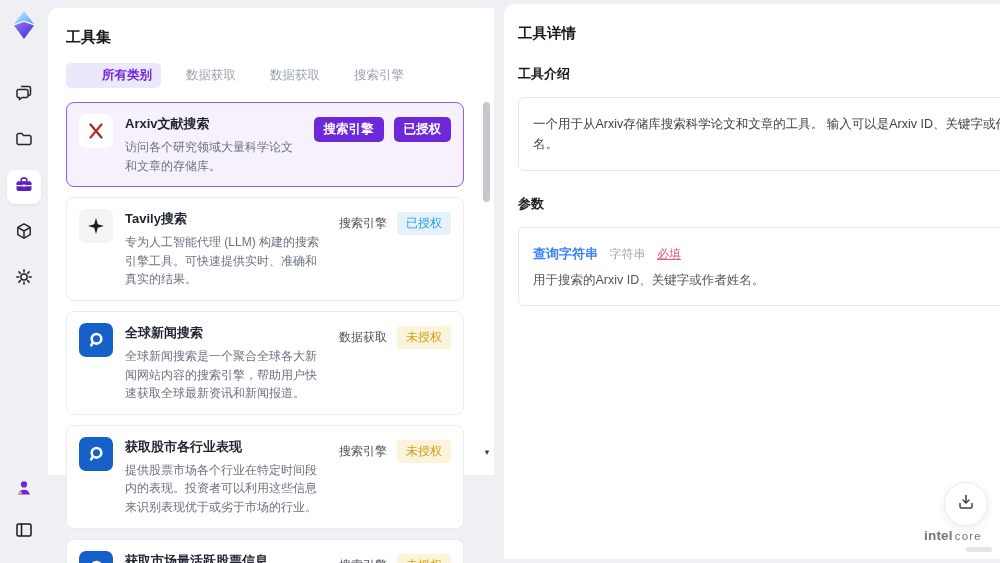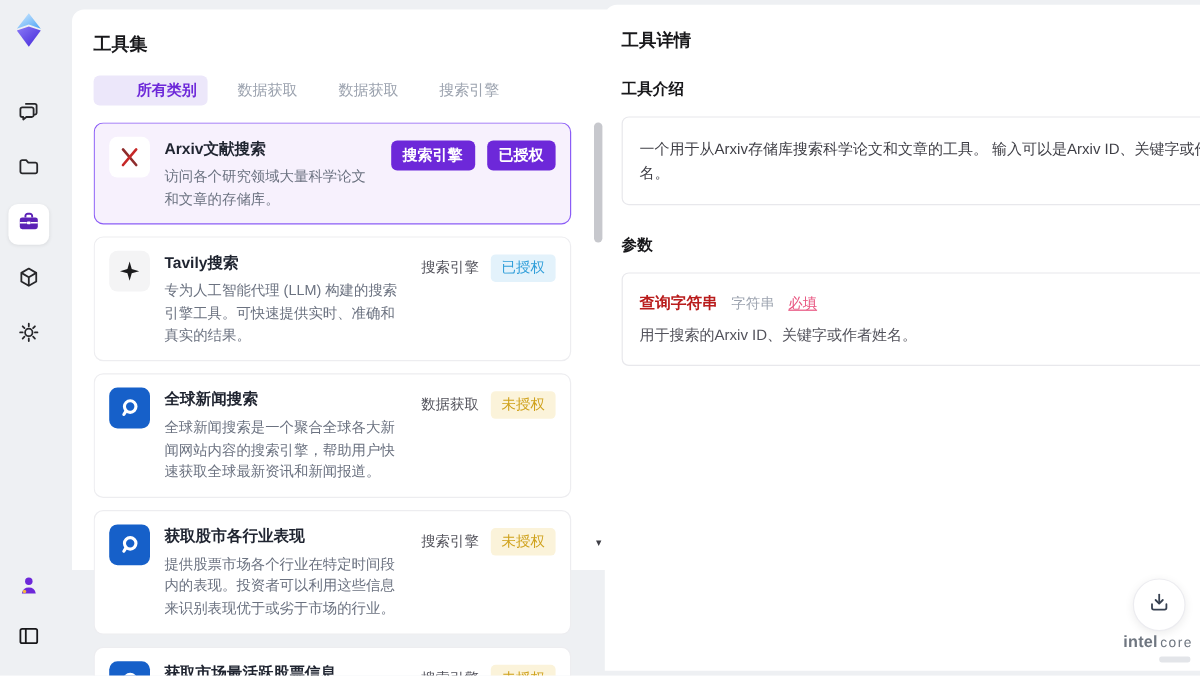--- a/index.html
+++ b/index.html
@@ -10,21 +10,21 @@
     color:#18181b;
   }
   
   .rail{position:absolute;left:0;top:0;width:48px;height:563px;display:flex;flex-direction:column;align-items:center;}
   .rail-logo{margin-top:10px;width:26px;height:30px;}
   .rail-nav{margin-top:38px;display:flex;flex-direction:column;align-items:center;gap:12px;}
   .rail-item{width:34px;height:34px;border-radius:8px;display:flex;align-items:center;justify-content:center;cursor:pointer;}
   .rail-item.active{background:#ffffff;box-shadow:0 1px 3px rgba(0,0,0,.07);}
   .rail-bottom{margin-top:auto;margin-bottom:14px;display:flex;flex-direction:column;align-items:center;gap:8px;}
   
-  .panel-left{position:absolute;left:60px;top:8px;width:446px;height:467px;background:#fff;border-radius:10px 0 0 0;box-sizing:border-box;padding:14px 16px 0 18px;}
+  .panel-left{position:absolute;left:48px;top:8px;width:446px;height:467px;background:#fff;border-radius:10px 0 0 0;box-sizing:border-box;padding:14px 16px 0 18px;}
   .panel-right{position:absolute;left:504px;top:4px;width:586px;height:555px;background:#fff;border-radius:10px 10px 0 0;box-sizing:border-box;padding:14px 18px 0 14px;}
   .page-title{font-size:15px;font-weight:bold;margin:6px 0 16px;}
   
   .tabs{display:flex;align-items:center;gap:16px;margin-bottom:14px;}
   .tab{font-size:12.5px;color:#9ca3af;padding:4px 9px;border-radius:5px;cursor:pointer;white-space:nowrap;}
   .tab.active{background:#ece7fa;color:#6d28d9;font-weight:bold;padding-left:36px;}
   
   .tool-list{height:477px;overflow:hidden;position:relative;padding-right:14px;}
   .tool-item{display:flex;gap:12px;padding:11px 12px;border:1px solid #ededf0;border-radius:8px;margin-bottom:10px;background:#fff;box-sizing:border-box;justify-content:space-between;}
   .tool-item.selected{background:#f7f1fd;border:1.5px solid #8b5cf6;}
@@ -44,27 +44,27 @@
   
   .list-scrollbar{position:absolute;right:3px;top:88px;width:8px;height:460px;}
   .list-scrollbar .thumb{position:absolute;top:6px;left:0;width:7px;height:100px;border-radius:4px;background:#c7c8cd;}
   .scroll-down{position:absolute;right:2px;bottom:18px;width:10px;height:10px;font-size:9px;color:#3f3f46;line-height:10px;text-align:center;cursor:pointer;}
   
   .detail-title{font-size:14.5px;font-weight:bold;margin:6px 0 22px;}
   .section-title{font-size:13px;font-weight:bold;margin:0 0 14px;}
   .card{border:1px solid #e8e8ec;border-radius:6px;background:#fff;padding:16px 14px;margin-bottom:24px;}
   .intro-text{font-size:12.5px;color:#3f3f46;line-height:1.6;}
   .param-line{margin-bottom:9px;}
-  .param-name{font-weight:bold;font-size:13px;color:#b91c1c;}
+  .param-name{font-weight:bold;font-size:13px;color:#3b82f6;}
   .param-type{color:#9ca3af;font-size:12px;margin-left:7px;}
   .param-required{color:#e8537f;font-size:12px;margin-left:7px;text-decoration:underline;}
   .param-desc{font-size:12.5px;color:#52525b;}
   
   .fab{position:absolute;left:944px;top:482px;width:42px;height:42px;border-radius:50%;background:#fff;border:1px solid #ececf0;box-shadow:0 2px 8px rgba(0,0,0,.08);display:flex;align-items:center;justify-content:center;cursor:pointer;}
-  .brand{position:absolute;left:924px;top:526px;width:70px;text-align:right;color:#6f7680;}
+  .brand{position:absolute;left:924px;top:526px;width:70px;text-align:left;color:#6f7680;}
   .brand .w1{font-size:13.5px;font-weight:bold;letter-spacing:.2px;}
   .brand .w2{font-size:11.5px;letter-spacing:1.2px;margin-left:2px;}
   .brand .ultra-bar{width:26px;height:5px;background:#e3e5e9;border-radius:2px;margin:3px 2px 0 auto;}
 </style>
 </head>
 <body>
 
 <div class="rail">
   <div class="rail-logo">
     <svg width="26" height="30" viewBox="0 0 26 30">

